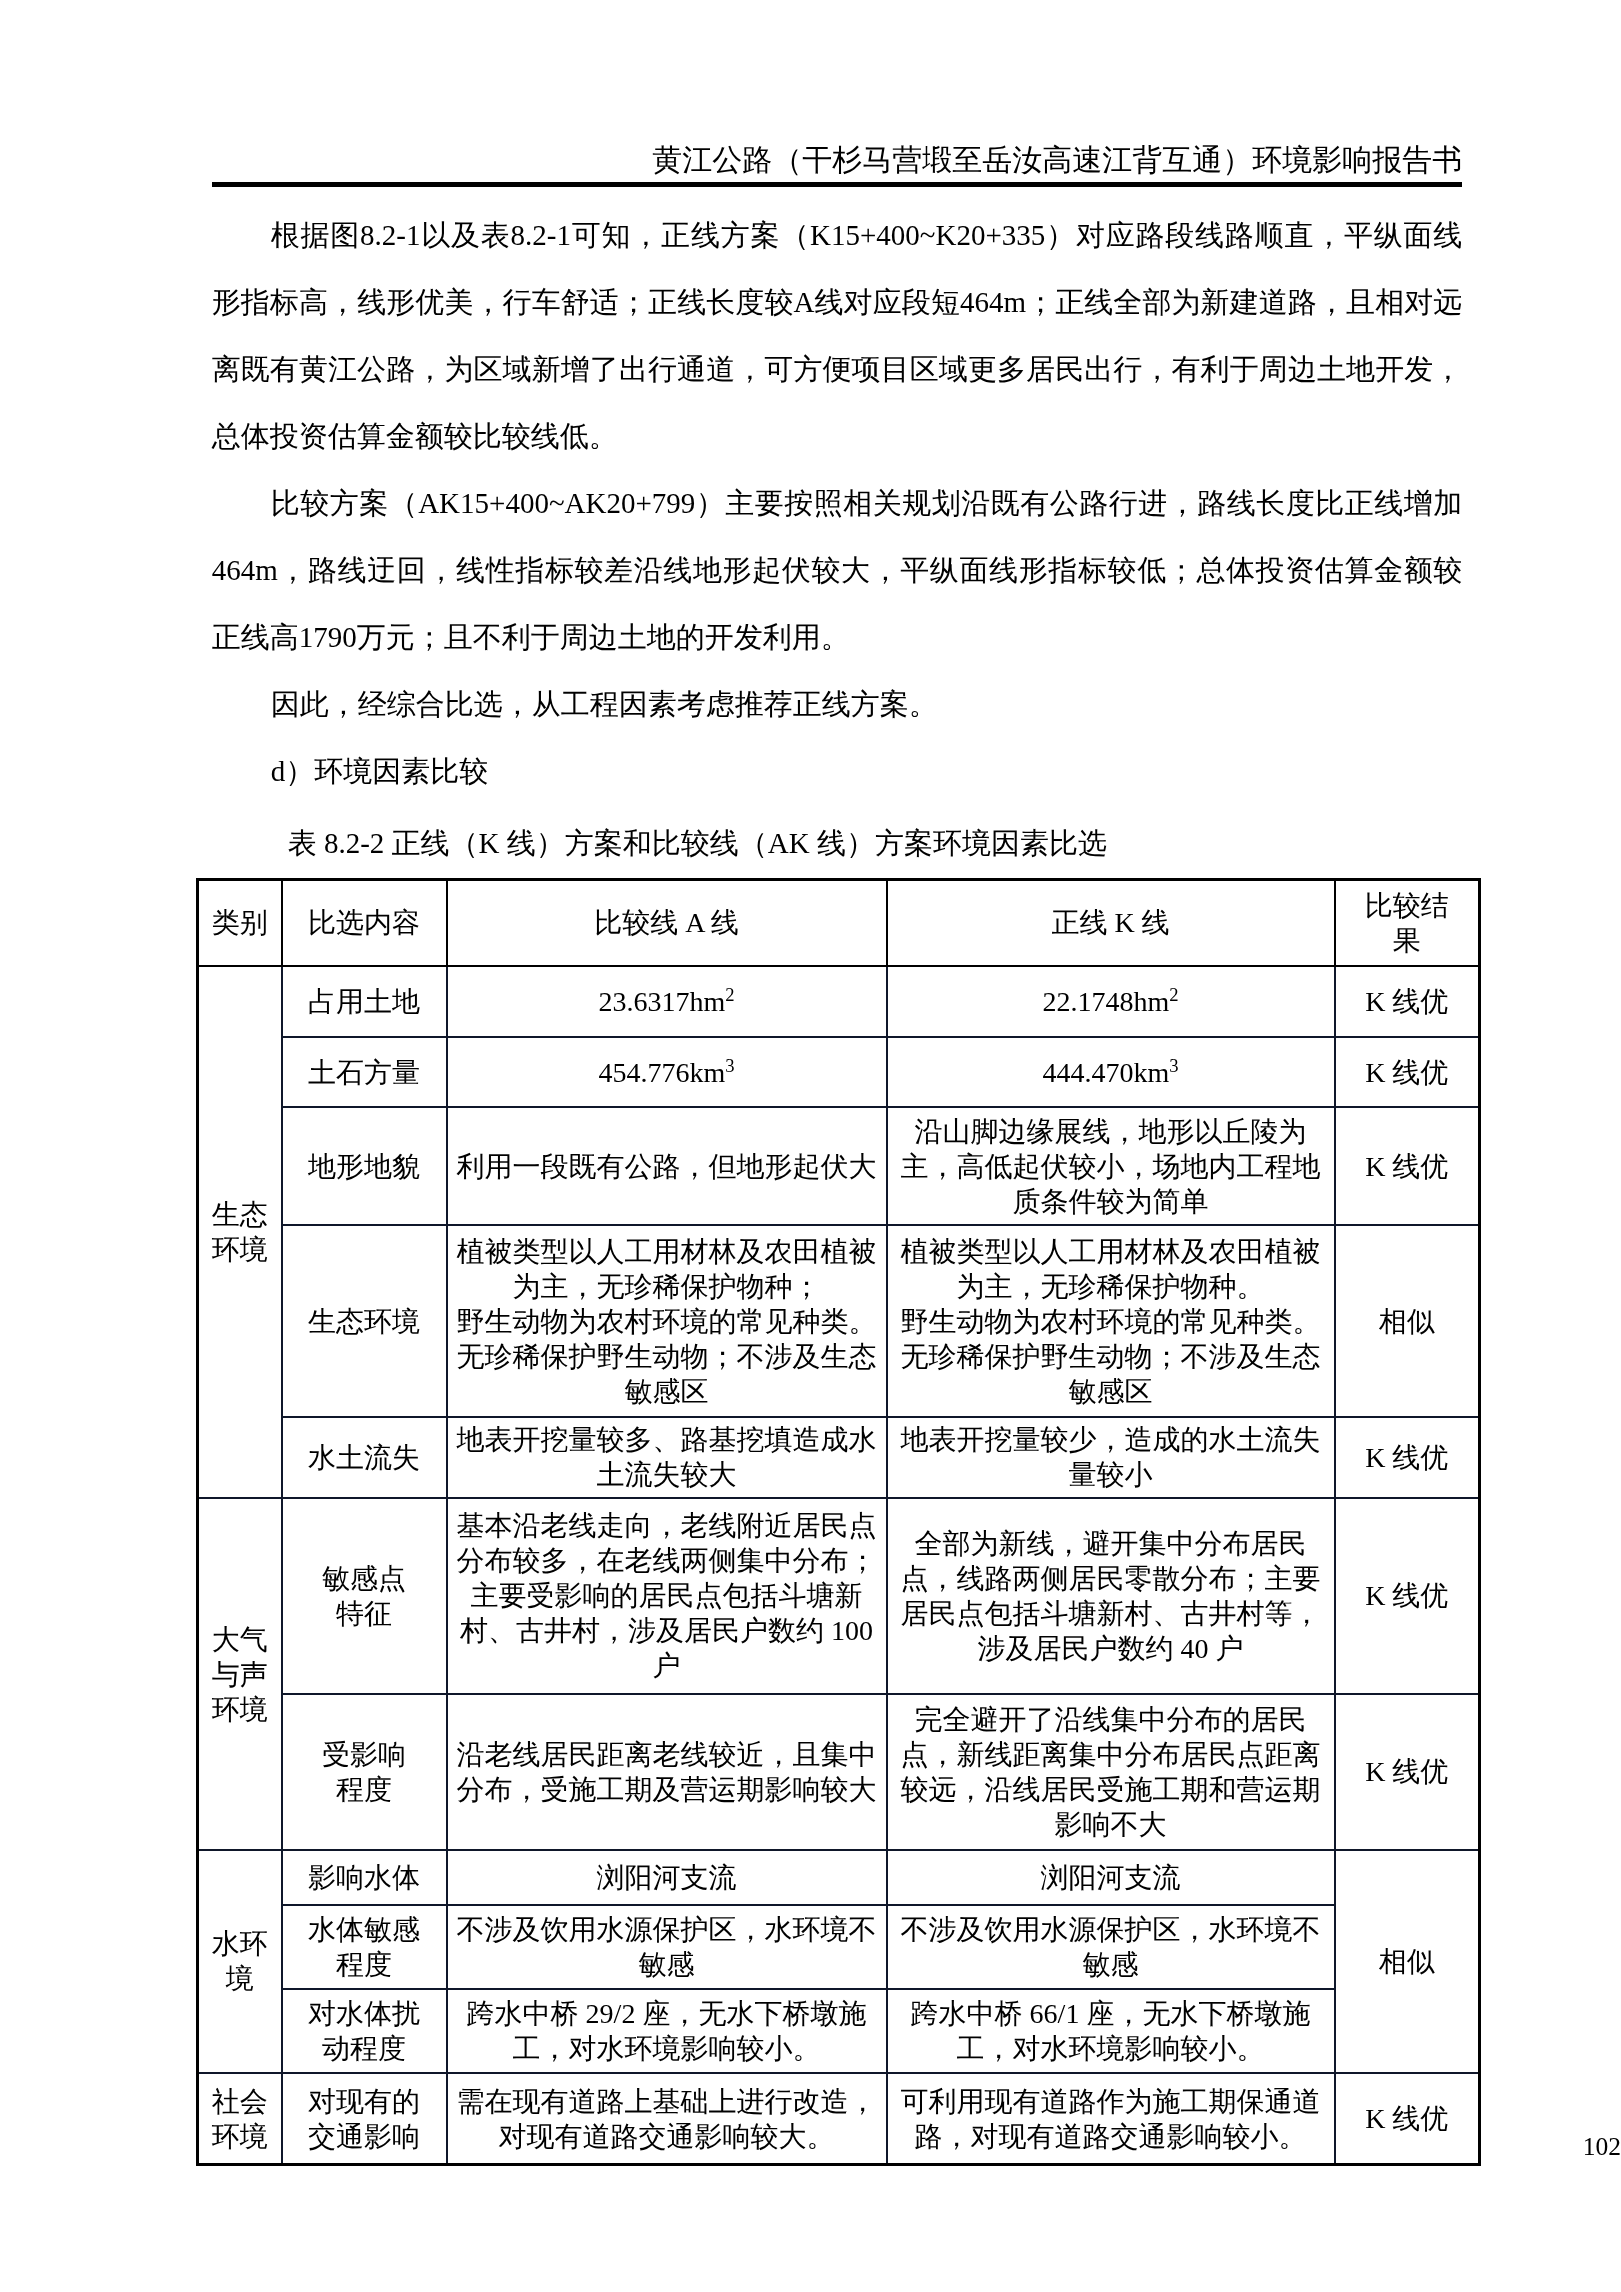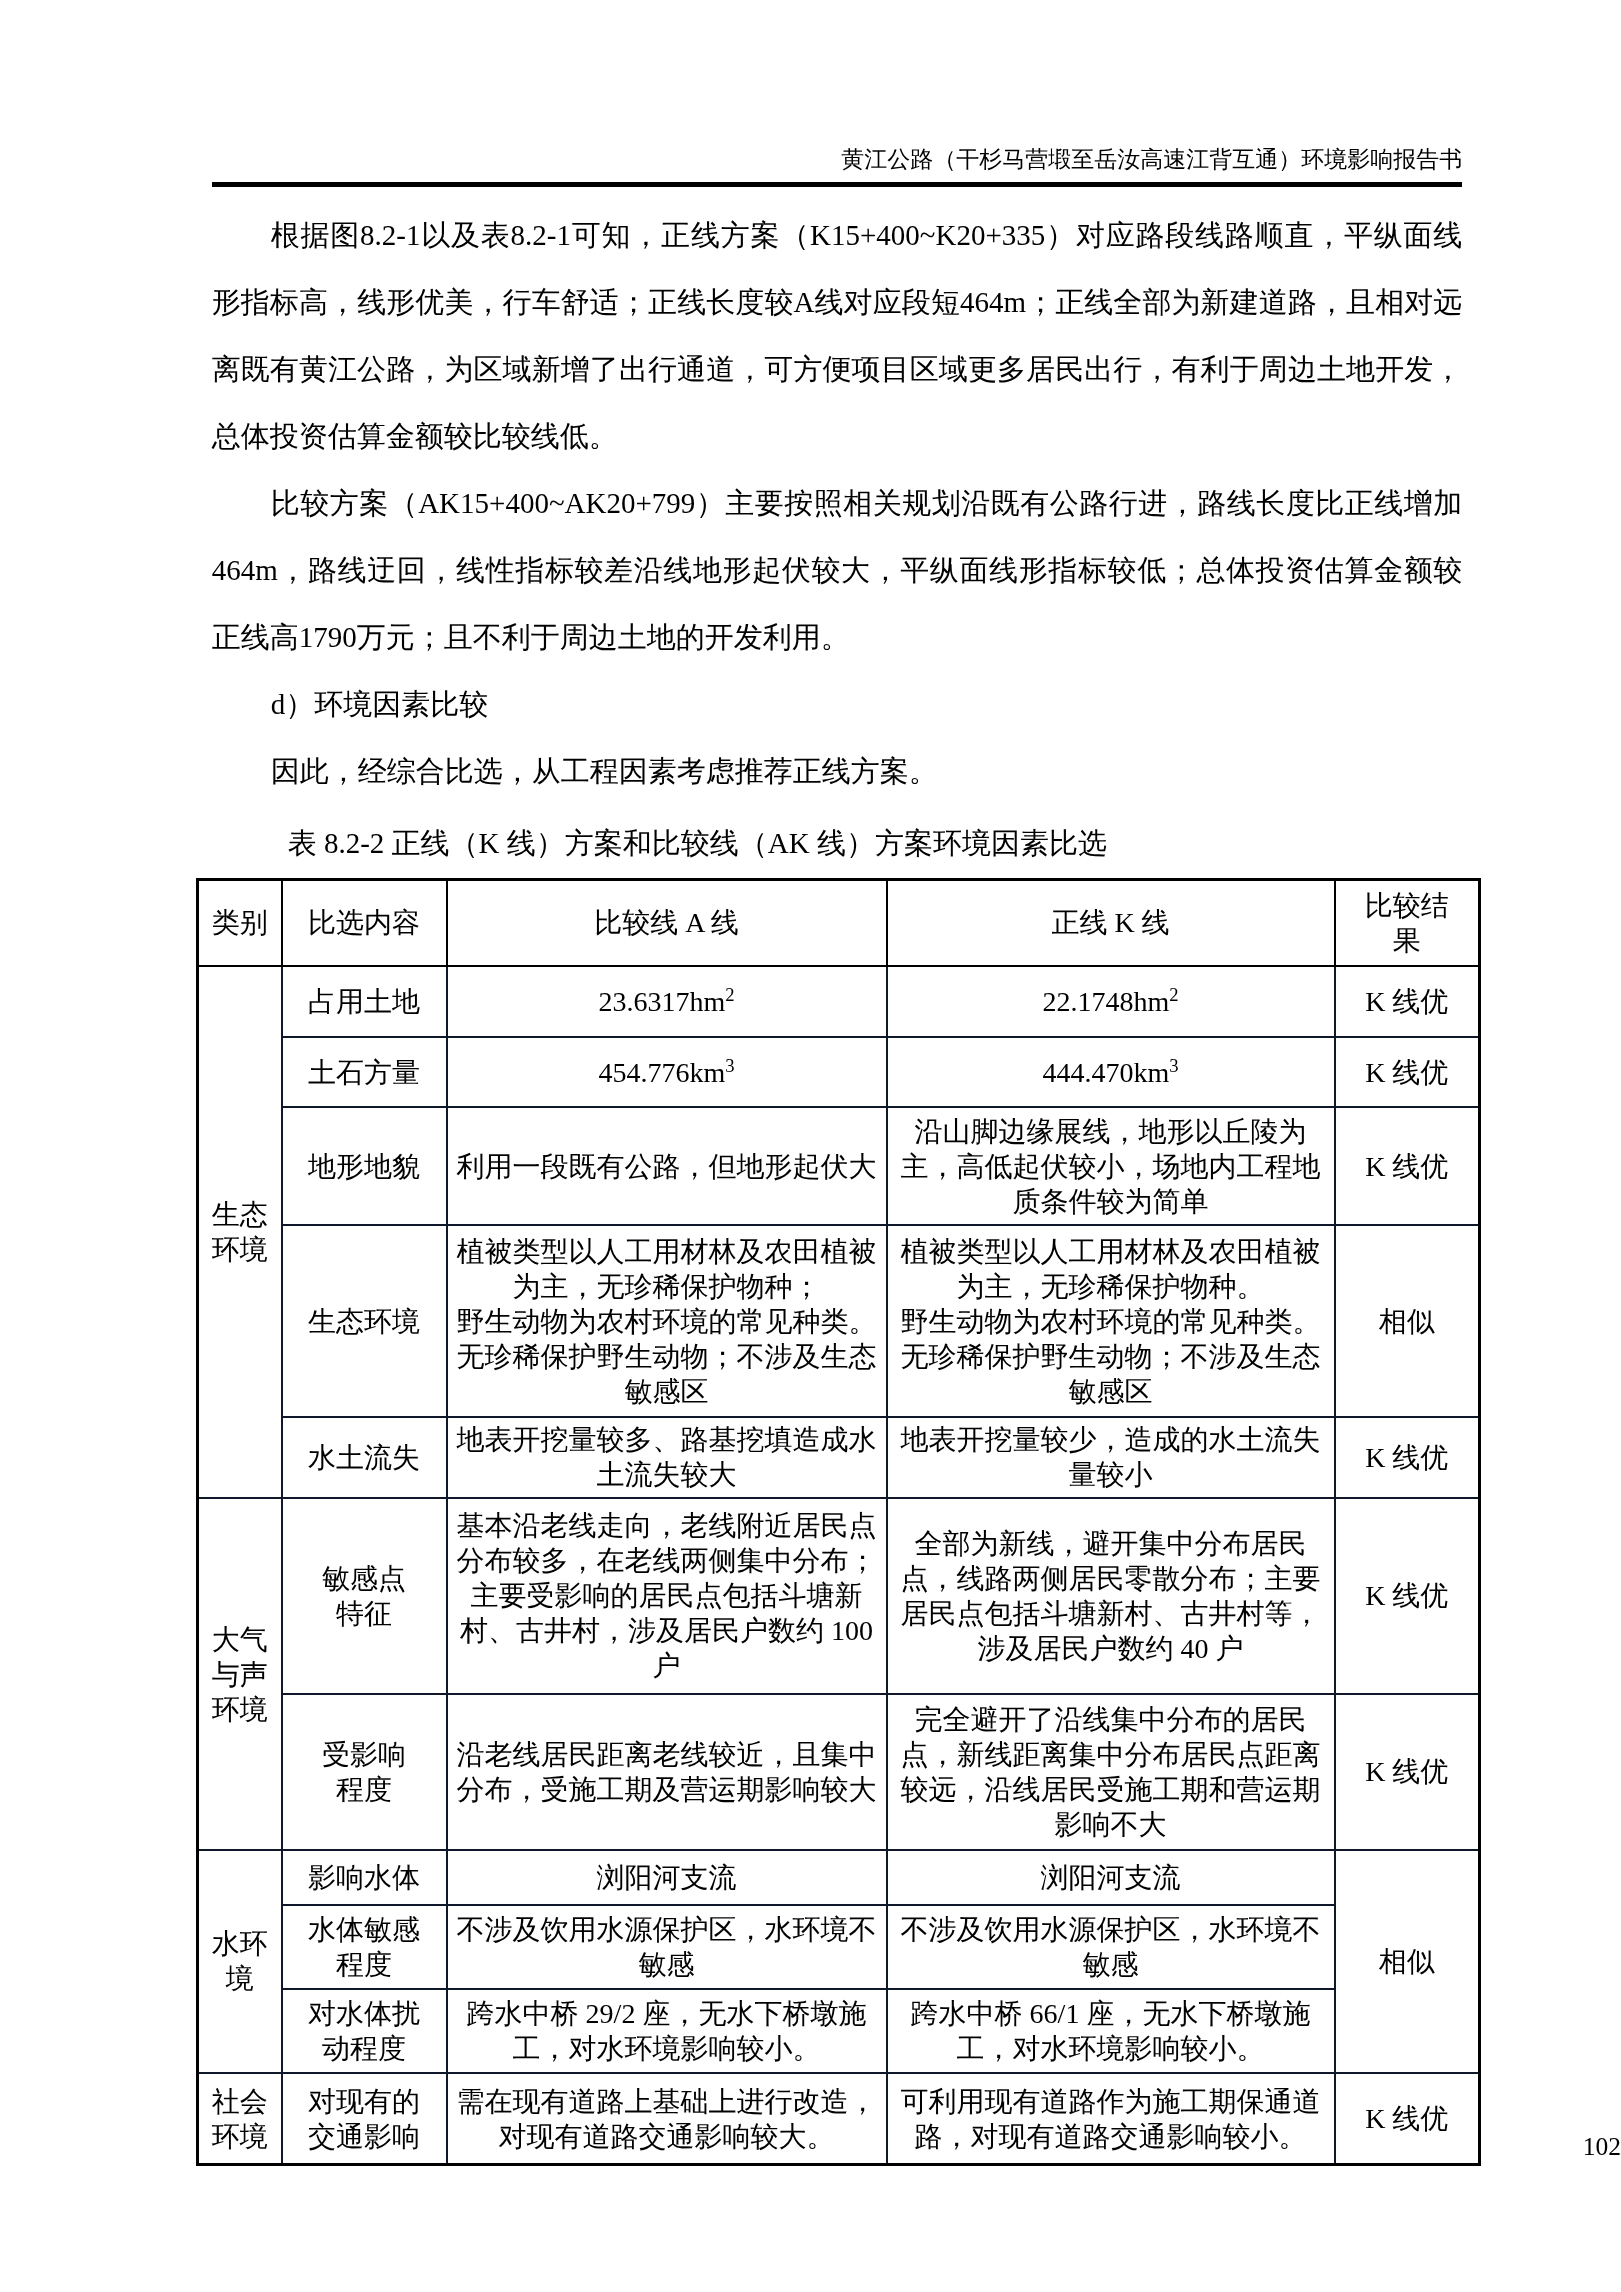--- a/index.html
+++ b/index.html
@@ -8,21 +8,21 @@
     width:1621px;height:2293px;
     background:#fff;
     color:#000;
     font-family:"Liberation Serif","DejaVu Serif",serif;
     box-sizing:border-box;
     padding:145px 143px 0 196px;
     overflow:hidden;
   }
   .doc-header{
     text-align:right;
-    font-size:23px;
+    font-size:30px;
     line-height:29px;
     padding-right:15.7px;
   }
   .header-rule{
     height:4.9px;
     background:#000;
     margin:7.8px 15.7px 0 15.7px;
   }
   .body-text{
     margin:15.7px 15.7px 0 15.7px;
@@ -82,22 +82,22 @@
 <body>
 
 <div class="page">
 
   <div class="doc-header">黄江公路（干杉马营塅至岳汝高速江背互通）环境影响报告书</div>
   <div class="header-rule"></div>
 
   <div class="body-text">
     <p>根据图8.2-1以及表8.2-1可知，正线方案（K15+400~K20+335）对应路段线路顺直，平纵面线形指标高，线形优美，行车舒适；正线长度较A线对应段短464m；正线全部为新建道路，且相对远离既有黄江公路，为区域新增了出行通道，可方便项目区域更多居民出行，有利于周边土地开发，总体投资估算金额较比较线低。</p>
     <p>比较方案（AK15+400~AK20+799）主要按照相关规划沿既有公路行进，路线长度比正线增加464m，路线迂回，线性指标较差沿线地形起伏较大，平纵面线形指标较低；总体投资估算金额较正线高1790万元；且不利于周边土地的开发利用。</p>
+    <p>因此，经综合比选，从工程因素考虑推荐正线方案。</p>
     <p>d）环境因素比较</p>
-    <p>因此，经综合比选，从工程因素考虑推荐正线方案。</p>
   </div>
 
   <div class="table-caption">表 8.2-2  正线（K 线）方案和比较线（AK 线）方案环境因素比选</div>
 
   <table class="cmp">
     <colgroup>
       <col style="width:84px">
         <col style="width:165px">
         <col style="width:440px">
         <col style="width:448px">

